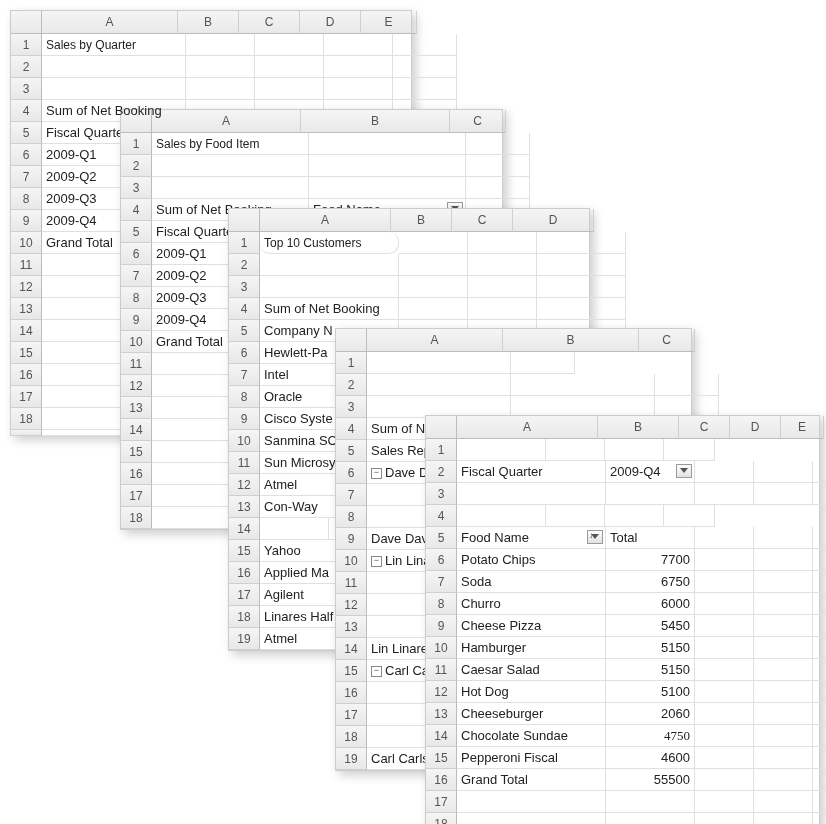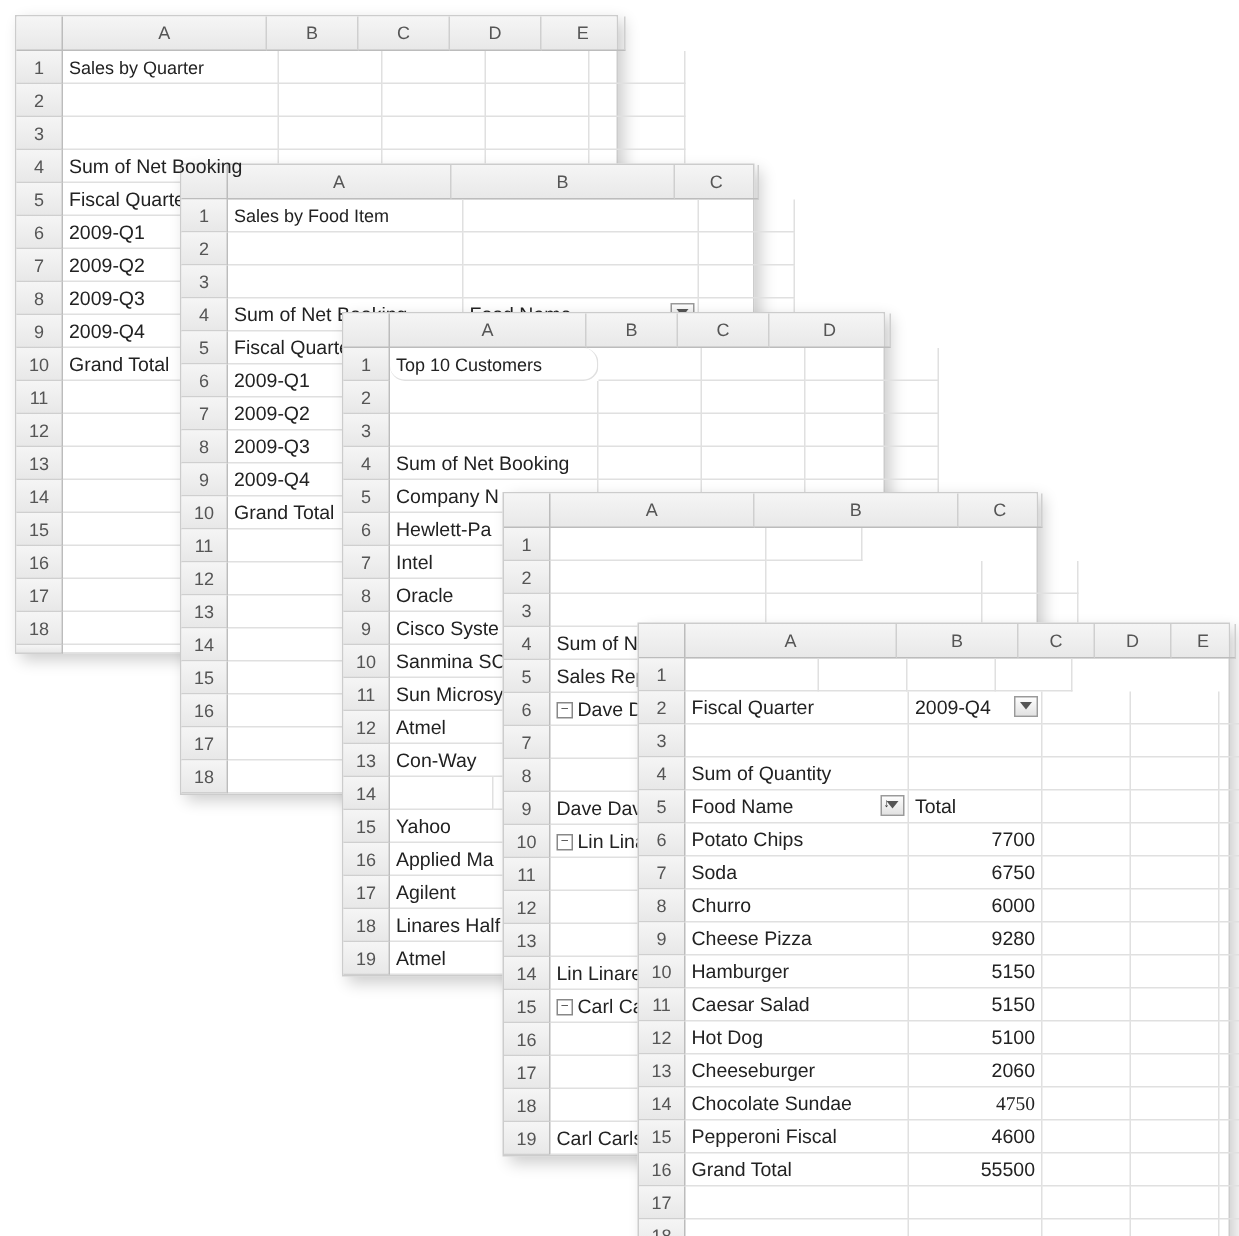--- a/index.html
+++ b/index.html
@@ -723,21 +723,20 @@
       <div class="row">
         <div class="rownum">3</div>
         <div class="cell" style="width: 140px;"></div>
         <div class="cell" style="width: 80px;"></div>
         <div class="cell" style="width: 50px;"></div>
         <div class="cell" style="width: 50px;"></div>
         <div class="cell" style="width: 42px;"></div>
       </div>
       <div class="row">
         <div class="rownum">4</div>
-        <div class="cell" style="width: 140px;">Sum of Quantity</div>
         <div class="cell" style="width: 80px;"></div>
         <div class="cell" style="width: 50px;"></div>
         <div class="cell" style="width: 50px;"></div>
         <div class="cell" style="width: 42px;"></div>
       </div>
       <div class="row">
         <div class="rownum">5</div>
         <div class="cell" style="width: 140px; position: relative;"><span>Food Name</span><span class="filter-btn filter-right">
             <span class="sort-arrow">↓</span>
           </span></div>
@@ -766,21 +765,21 @@
         <div class="rownum">8</div>
         <div class="cell" style="width: 140px;">Churro</div>
         <div class="cell num" style="width: 80px;">6000</div>
         <div class="cell" style="width: 50px;"></div>
         <div class="cell" style="width: 50px;"></div>
         <div class="cell" style="width: 42px;"></div>
       </div>
       <div class="row">
         <div class="rownum">9</div>
         <div class="cell" style="width: 140px;">Cheese Pizza</div>
-        <div class="cell num" style="width: 80px;">9280</div>
+        <div class="cell num" style="width: 80px;">5450</div>
         <div class="cell" style="width: 50px;"></div>
         <div class="cell" style="width: 50px;"></div>
         <div class="cell" style="width: 42px;"></div>
       </div>
       <div class="row">
         <div class="rownum">10</div>
         <div class="cell" style="width: 140px;">Hamburger</div>
         <div class="cell num" style="width: 80px;">5150</div>
         <div class="cell" style="width: 50px;"></div>
         <div class="cell" style="width: 50px;"></div>

